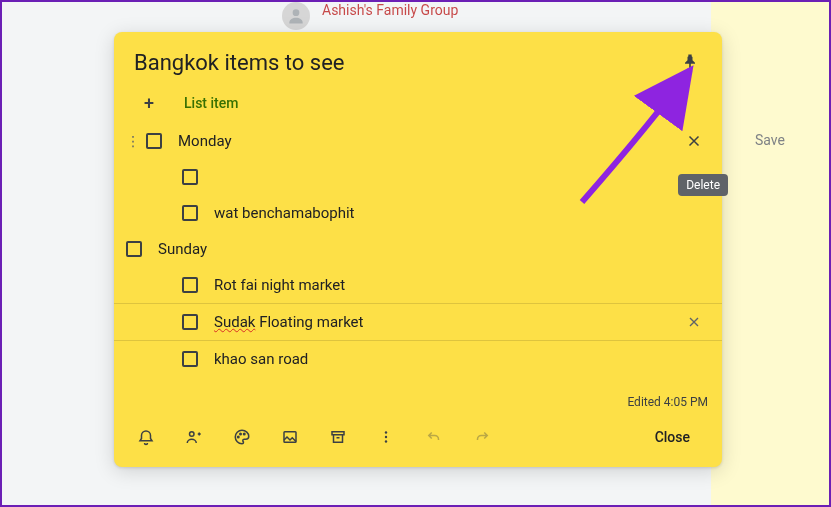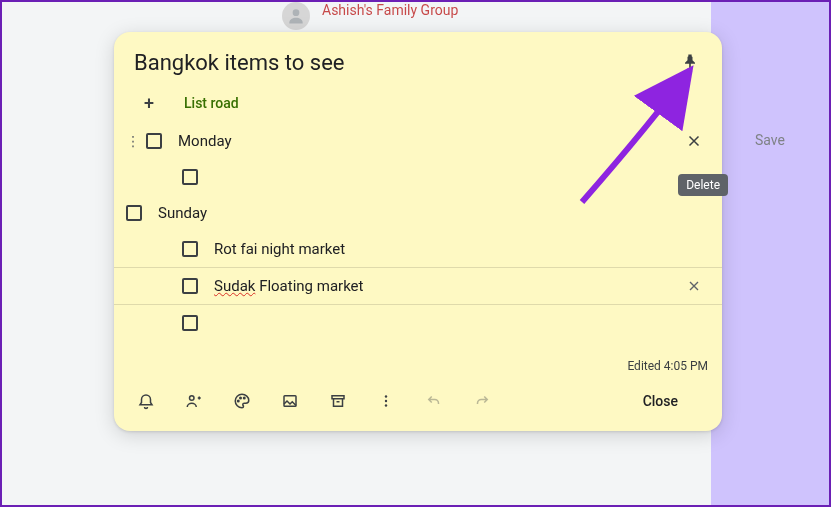--- a/index.html
+++ b/index.html
@@ -24,21 +24,21 @@
   .bg-header .avatar {
     width: 28px; height: 28px;
     background: #ccc;
     border-radius: 50%;
     margin-right: 12px;
     display: flex; align-items: center; justify-content: center;
   }
   .bg-right {
     position: absolute;
     right: 0; top: 0; bottom: 0; width: 118px;
-    background: #c4b5fd;
+    background: #fef9c3;
     display: flex;
     align-items: flex-start;
     justify-content: center;
     padding-top: 130px;
     color: #5f6368;
     font-size: 14px;
   }
   .bg-plus {
     position: absolute;
     right: 10px; top: 18px;
@@ -56,22 +56,22 @@
     inset: 0;
     background: rgba(255,255,255,0.2);
     pointer-events: none;
   }
 
   .note-card {
     position: absolute;
     left: 112px;
     top: 30px;
     width: 608px;
-    background: #fef9c3;
-    border-radius: 16px;
+    background: #fde047;
+    border-radius: 8px;
     box-shadow: 0 1px 3px rgba(0,0,0,0.12), 0 4px 20px rgba(0,0,0,0.15);
     padding-bottom: 8px;
     color: #202124;
   }
   .note-title-row {
     display: flex;
     align-items: center;
     padding: 14px 16px 8px 20px;
   }
   .note-title {
@@ -157,21 +157,21 @@
 
   .edited {
     text-align: right;
     font-size: 12px;
     color: #3c4043;
     padding: 18px 14px 6px 0;
   }
   .toolbar {
     display: flex;
     align-items: center;
-    padding: 4px 20px 4px 14px;
+    padding: 4px 8px 4px 14px;
   }
   .toolbar .tbtn {
     width: 36px; height: 36px;
     display: flex; align-items: center; justify-content: center;
     cursor: pointer;
     color: #3c4043;
     margin-right: 12px;
     border-radius: 50%;
   }
   .toolbar .tbtn.disabled { color: rgba(60,64,67,0.35); cursor: default; }
@@ -219,21 +219,21 @@
     <div class="note-title">Bangkok items to see</div>
     <div class="pin-btn">
       <svg width="20" height="20" viewBox="0 0 24 24" fill="#3c4043">
           <path d="M14 3v2l1 1v4l3 3v1H6v-1l3-3V6l1-1V3h4z M11 14v6l1 1 1-1v-6h-2z"></path>
         </svg>
     </div>
   </div>
 
   <div class="add-row">
     <span class="plus">+</span>
-    <span>List road</span>
+    <span>List item</span>
   </div>
 
   <div>
 
     <div class="item-row focused" style="padding-left:12px;">
       <span class="drag">⋮⋮</span>
       <span class="chk"></span>
       <span class="txt">Monday</span>
       <span class="del">
         <svg width="18" height="18" viewBox="0 0 24 24" stroke="#3c4043" stroke-width="2">
@@ -242,20 +242,26 @@
         <div class="tooltip">Delete</div>
       </span>
     </div>
 
     <div class="item-row sub">
       <span class="drag">⋮⋮</span>
       <span class="chk"></span>
       <span class="del">✕</span>
     </div>
 
+    <div class="item-row sub">
+      <span class="drag">⋮⋮</span>
+      <span class="chk"></span>
+      <span class="txt">wat benchamabophit</span>
+      <span class="del">✕</span>
+    </div>
 
     <div class="item-row" style="">
       <span class="chk"></span>
       <span class="txt">Sunday</span>
       <span class="del">✕</span>
     </div>
 
     <div class="item-row sub">
       <span class="drag">⋮⋮</span>
       <span class="chk"></span>
@@ -270,20 +276,21 @@
       <span class="del" style="visibility:visible;">
         <svg width="16" height="16" viewBox="0 0 24 24" stroke="#5f6368" stroke-width="2">
             <path d="M6 6l12 12M6 18L18 6"></path>
           </svg>
       </span>
     </div>
 
     <div class="item-row sub">
       <span class="drag">⋮⋮</span>
       <span class="chk"></span>
+      <span class="txt">khao san road</span>
       <span class="del">✕</span>
     </div>
   </div>
 
   <div class="edited">Edited 4:05 PM</div>
 
   <div class="toolbar">
     <div class="tbtn">
       <svg width="18" height="18" viewBox="0 0 24 24" fill="none" stroke="#3c4043" stroke-width="2">
           <path d="M12 4a6 6 0 0 0-6 6v4l-2 3h16l-2-3v-4a6 6 0 0 0-6-6z M10 20a2 2 0 0 0 4 0"></path>

